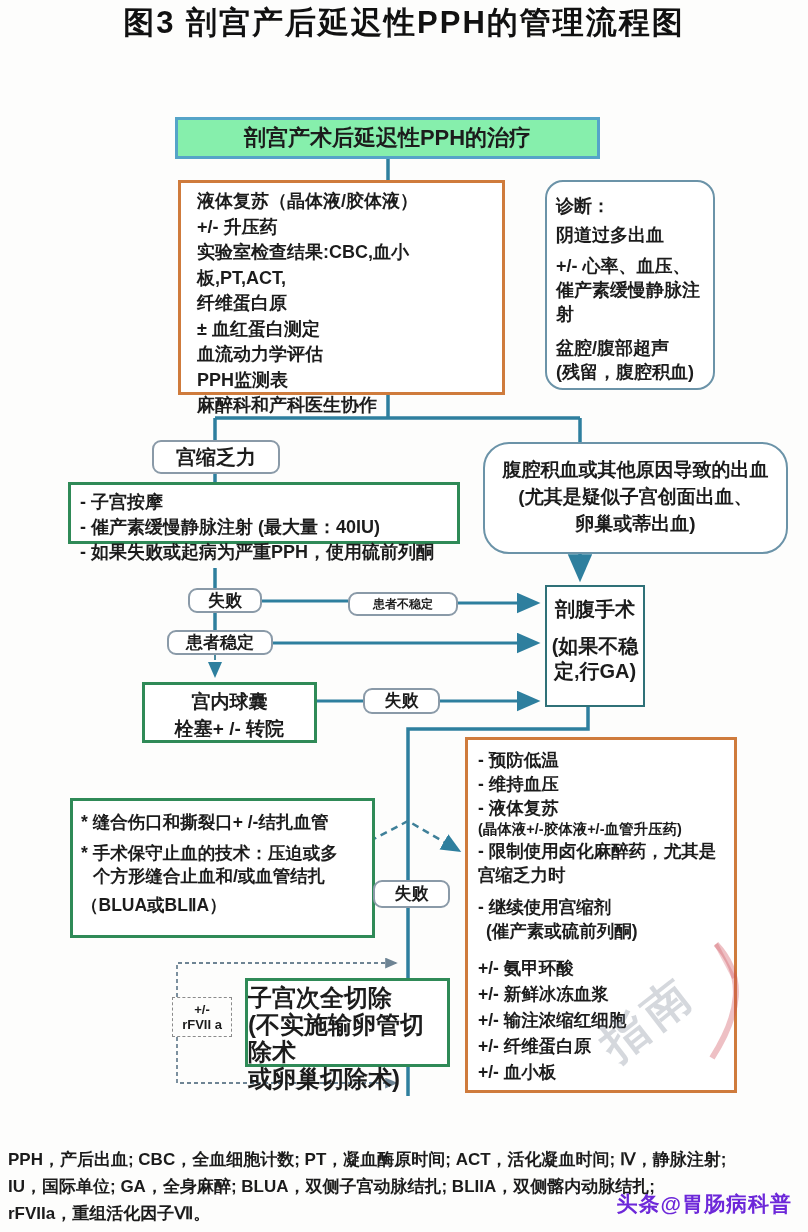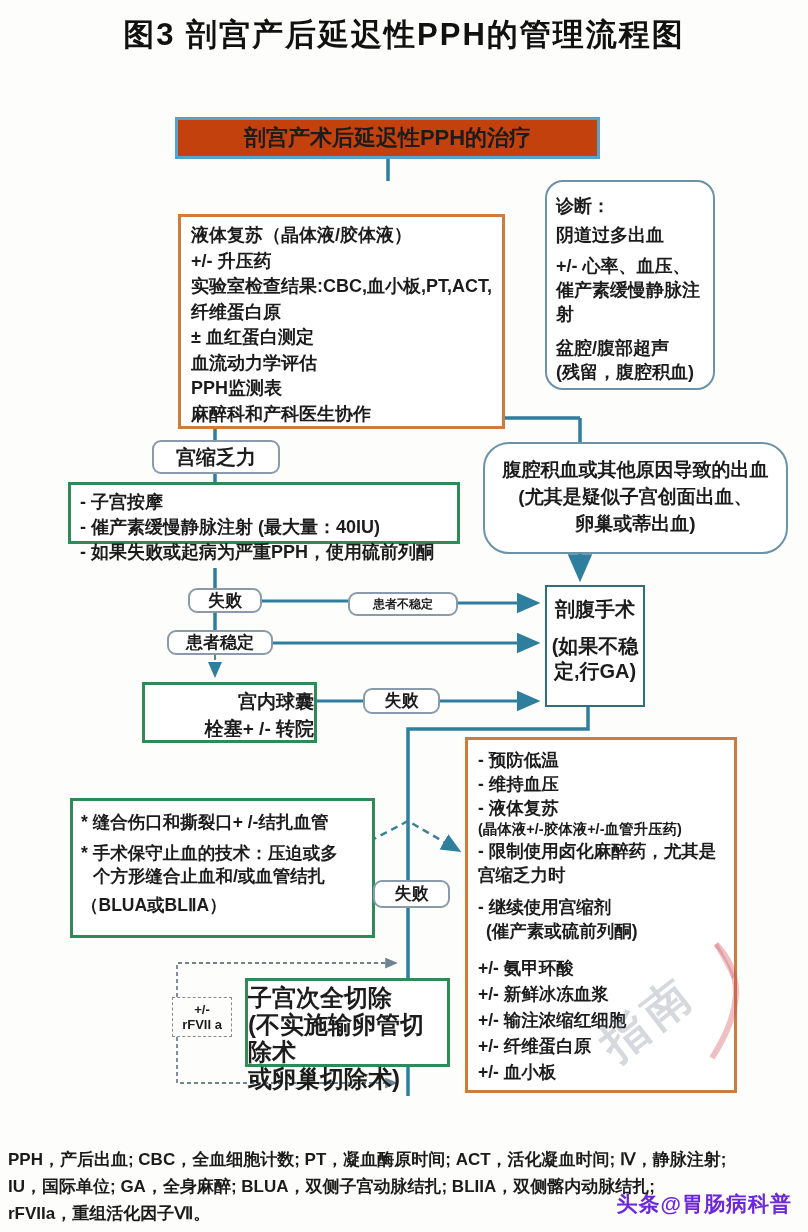--- a/index.html
+++ b/index.html
@@ -5,43 +5,43 @@
   html,body { margin:0; padding:0; background:#e9e9e9; }
   #canvas {
     position:relative; width:808px; height:1232px; margin:0 auto;
     background:#fdfdfc; overflow:hidden;
     font-family:"Liberation Sans", sans-serif; color:#1c1c1c;
   }
   #connectors, #overlay { position:absolute; left:0; top:0; z-index:1; }
   #overlay { z-index:4; pointer-events:none; }
   .node { position:absolute; box-sizing:border-box; background:#ffffff; z-index:2; font-weight:600; }
   .title {
-    position:absolute; top:14px; left:0; width:100%; text-align:center;
+    position:absolute; top:2px; left:0; width:100%; text-align:center;
     font-size:31px; font-weight:800; letter-spacing:2px; color:#111; z-index:2;
   }
   .start {
     left:175px; top:117px; width:425px; height:42px;
-    background:#c2410c; border:3px solid #55a4c8;
+    background:#86efac; border:3px solid #55a4c8;
     text-align:center; line-height:36px; font-size:22px; font-weight:700;
   }
   .orange { border:3px solid #cf7b3c; }
   .green  { border:3px solid #2f8a57; }
   .roundteal { border:2.5px solid #6b93a8; border-radius:26px; }
   .smallround {
     border:2px solid #8a9aa8; border-radius:9px; text-align:center;
   }
-  .resus { left:178px; top:180px; width:327px; height:215px; padding:6px 10px; font-size:18px; line-height:25.5px;margin-top:34px; }
+  .resus { left:178px; top:180px; width:327px; height:215px; padding:6px 16px; font-size:18px; line-height:25.5px; }
   .diag  { left:545px; top:180px; width:170px; height:210px; border-radius:18px; padding:12px 9px; font-size:18px; line-height:24px; }
   .atonylabel { left:152px; top:440px; width:128px; height:34px; font-size:20px; line-height:30px; }
   .atonybox { left:68px; top:482px; width:392px; height:62px; padding:5px 9px; font-size:18px; line-height:25px; }
   .hemo { left:483px; top:442px; width:305px; height:112px; text-align:center; padding-top:12px; font-size:19px; line-height:27px; }
   .fail1 { left:188px; top:588px; width:74px; height:25px; font-size:17px; line-height:21px; }
   .unstable { left:348px; top:592px; width:110px; height:24px; font-size:12px; line-height:20px; }
   .stable { left:167px; top:630px; width:106px; height:25px; font-size:17px; line-height:21px; }
-  .balloon { left:142px; top:682px; width:175px; height:61px; text-align:right; padding-top:3px; font-size:19px; line-height:27px; }
+  .balloon { left:142px; top:682px; width:175px; height:61px; text-align:center; padding-top:3px; font-size:19px; line-height:27px; }
   .fail2 { left:363px; top:688px; width:77px; height:26px; font-size:17px; line-height:22px; }
   .lap { left:545px; top:585px; width:100px; height:122px; border:2.5px solid #2f7178; text-align:center; padding-top:10px; font-size:20px; line-height:25px; }
   .lap .ln0 { margin-bottom:12px; }
   .suture { left:70px; top:798px; width:305px; height:140px; padding:10px 8px; font-size:17.5px; line-height:23px; }
   .suture .mb { margin-bottom:8px; }
   .suture .ind { padding-left:12px; }
   .suture .mt { margin-top:6px; }
   .fail3 { left:373px; top:880px; width:77px; height:28px; font-size:17px; line-height:24px; z-index:3; }
   .stab { left:465px; top:737px; width:272px; height:356px; padding:8px 10px; font-size:17.5px; line-height:24px; }
   .stab .small { font-size:14.5px; line-height:19px; }

